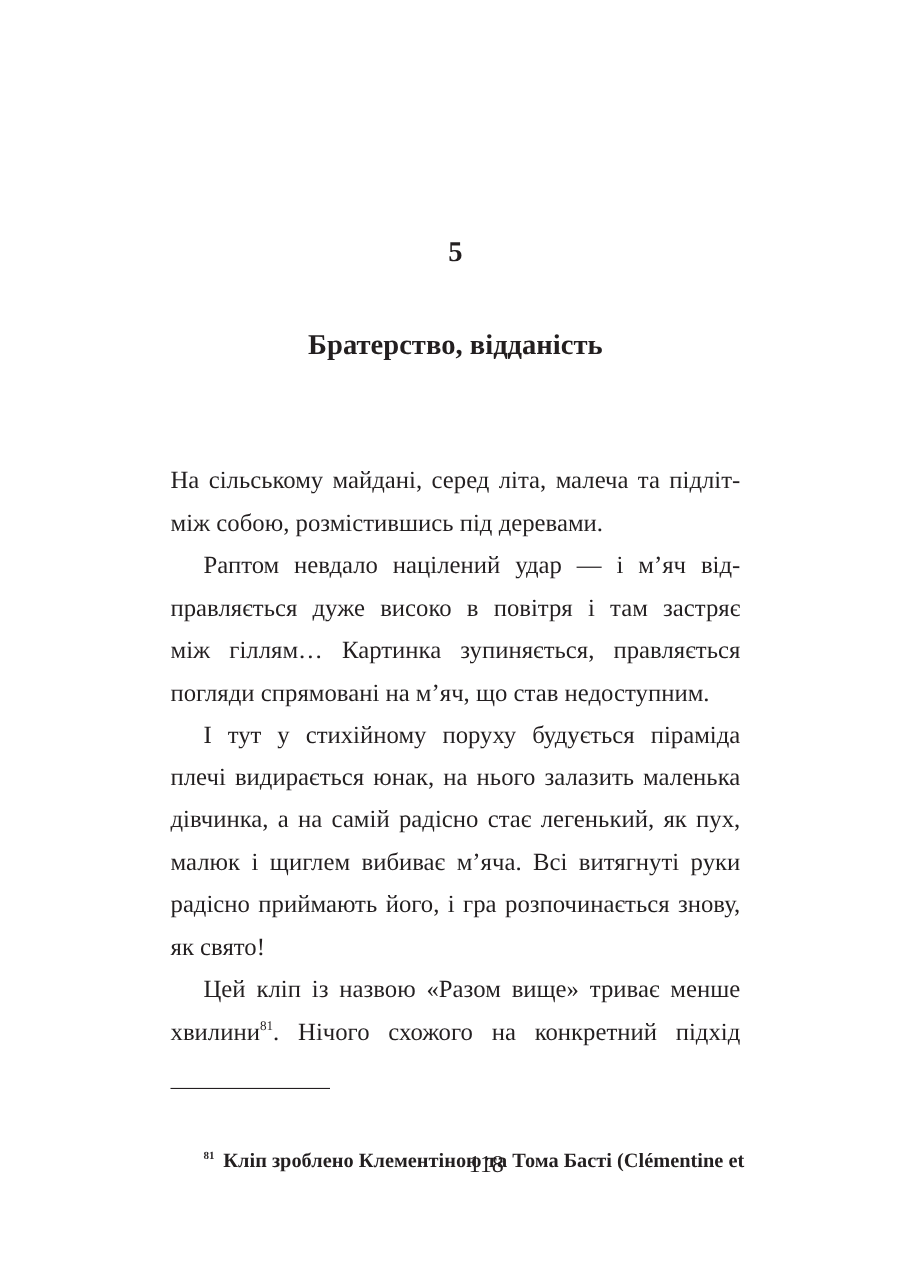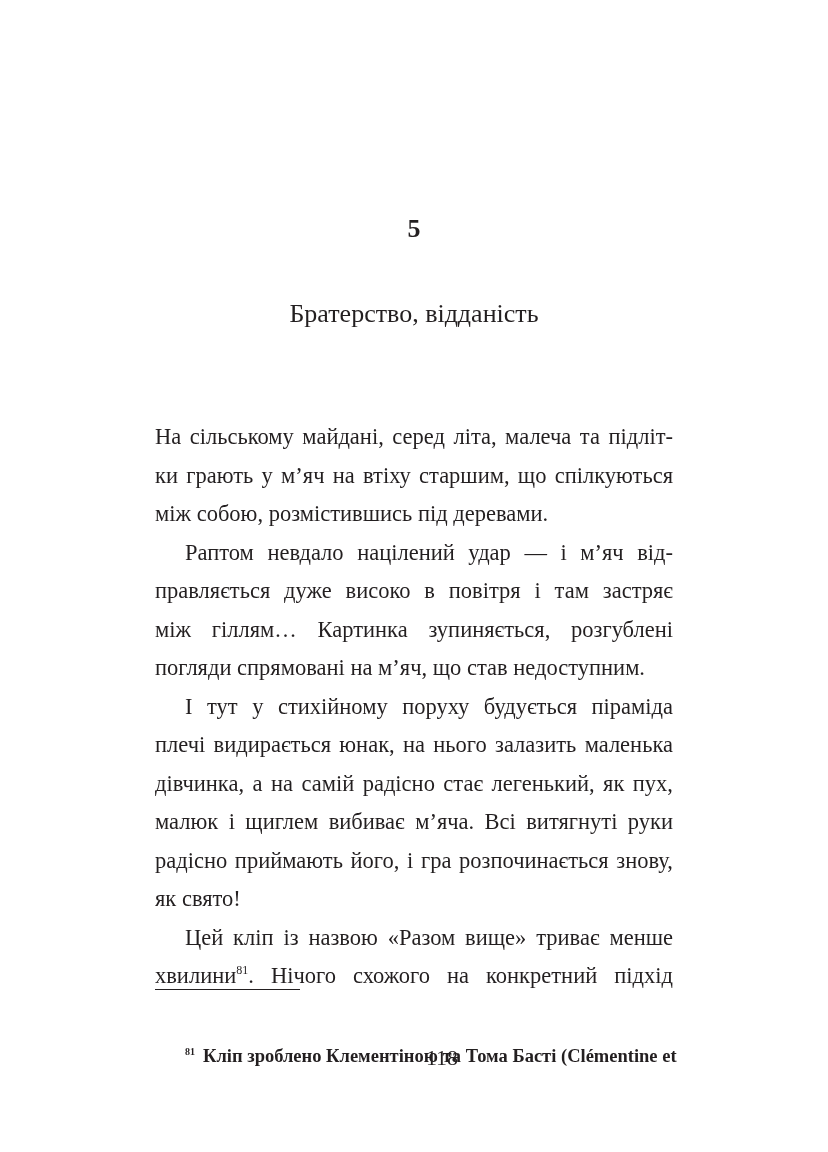--- a/index.html
+++ b/index.html
@@ -1,46 +1,45 @@
 <!DOCTYPE html>
 <html><head>
 <meta charset="utf-8">
 <style>
   html, body { margin: 0; padding: 0; background: #ffffff; }
   body { width: 828px; height: 1152px; position: relative; overflow: hidden;
          font-family: "Liberation Serif", "DejaVu Serif", serif; color: #231f20; }
   .chapter-number { position: absolute; top: 214px; left: 0; width: 828px; text-align: center;
                     font-weight: bold; font-size: 26px; line-height: 30px; }
   .chapter-title { position: absolute; top: 298px; left: 0; width: 828px; text-align: center;
-                   font-weight: normal; font-size: 26px; line-height: 32px; }
+                   font-weight: bold; font-size: 26px; line-height: 32px; }
   .body-text { position: absolute; top: 418px; left: 155px; width: 518px; font-size: 22.5px; font-family: Liberation Serif, serif; }
   .line { height: 38.5px; line-height: 38.5px; white-space: nowrap; text-align: justify; text-align-last: justify; }
   .line.last { text-align-last: left; }
   .line.indent { padding-left: 30px; }
   sup { font-size: 12px; vertical-align: 9px; line-height: 0; }
   .footnote-rule { position: absolute; top: 989px; left: 155px; width: 145px; height: 1px; background: #231f20; }
   .footnote { position: absolute; top: 1043px; left: 155px; width: 518px; font-size: 18.5px; line-height: 26px;
               white-space: nowrap; padding-left: 30px; box-sizing: border-box; font-weight: bold; }
   .footnote sup { font-size: 10px; vertical-align: 7px; margin-right: 8px; }
   .page-number { position: absolute; top: 1044px; left: 0; width: 828px; text-align: center;
                  font-size: 22px; line-height: 28px; margin-left: 28px; }
 </style>
 </head>
 <body>
 
 <div class="chapter-number">5</div>
 <div class="chapter-title">Братерство, відданість</div>
 
 <div class="body-text">
   <div class="line">На сільському майдані, серед літа, малеча та підліт-</div>
-  <div class="line">ки грають у м’яч на втіху старшим, що спілкуються</div>
   <div class="line last">між собою, розмістившись під деревами.</div>
   <div class="line indent">Раптом невдало націлений удар — і м’яч від-</div>
   <div class="line">правляється дуже високо в повітря і там застряє</div>
-  <div class="line">між гіллям… Картинка зупиняється, розгублені</div>
+  <div class="line">між гіллям… Картинка зупиняється, правляється</div>
   <div class="line last">погляди спрямовані на м’яч, що став недоступним.</div>
   <div class="line indent">І тут у стихійному поруху будується піраміда</div>
   <div class="line">плечі видирається юнак, на нього залазить маленька</div>
   <div class="line">дівчинка, а на самій радісно стає легенький, як пух,</div>
   <div class="line">малюк і щиглем вибиває м’яча. Всі витягнуті руки</div>
   <div class="line">радісно приймають його, і гра розпочинається знову,</div>
   <div class="line last">як свято!</div>
   <div class="line indent">Цей кліп із назвою «Разом вище» триває менше</div>
   <div class="line"><span>хвилини</span><sup>81</sup><span>. Нічого схожого на конкретний підхід</span></div>
 </div>

